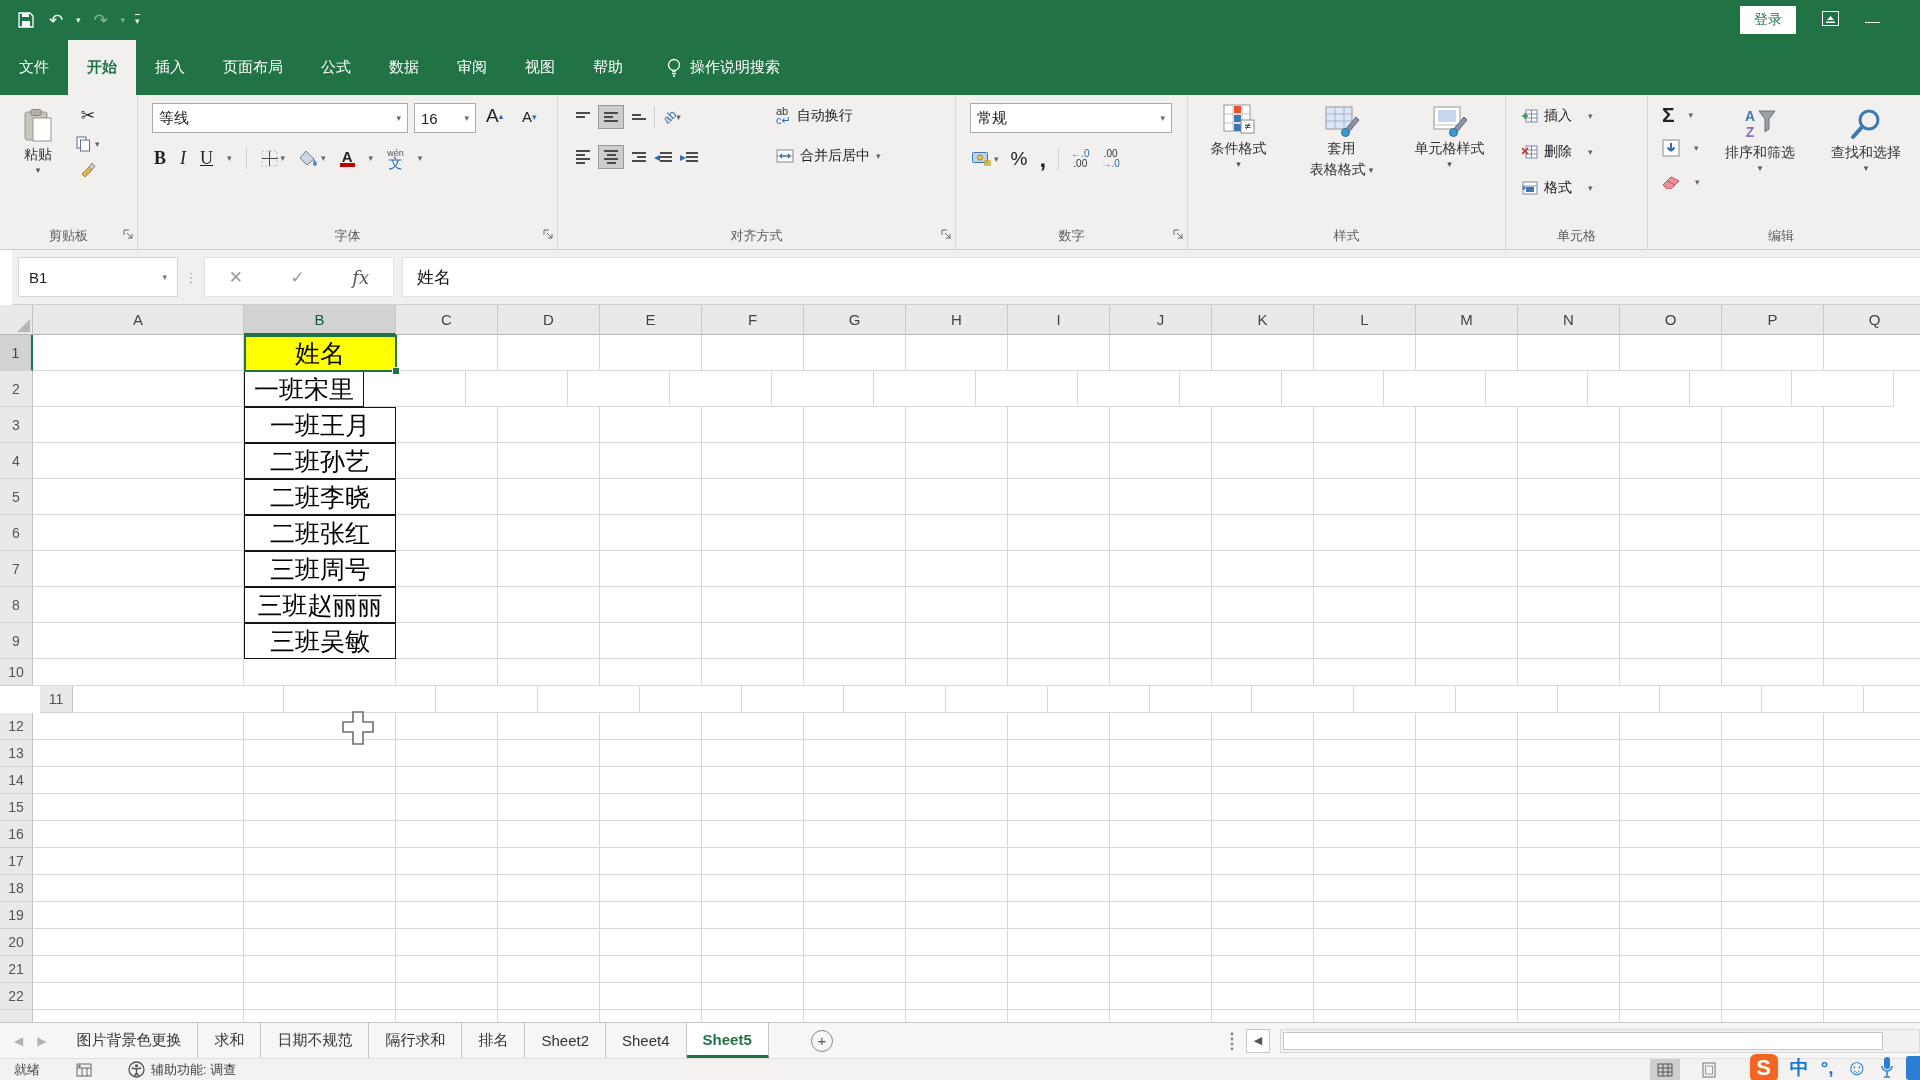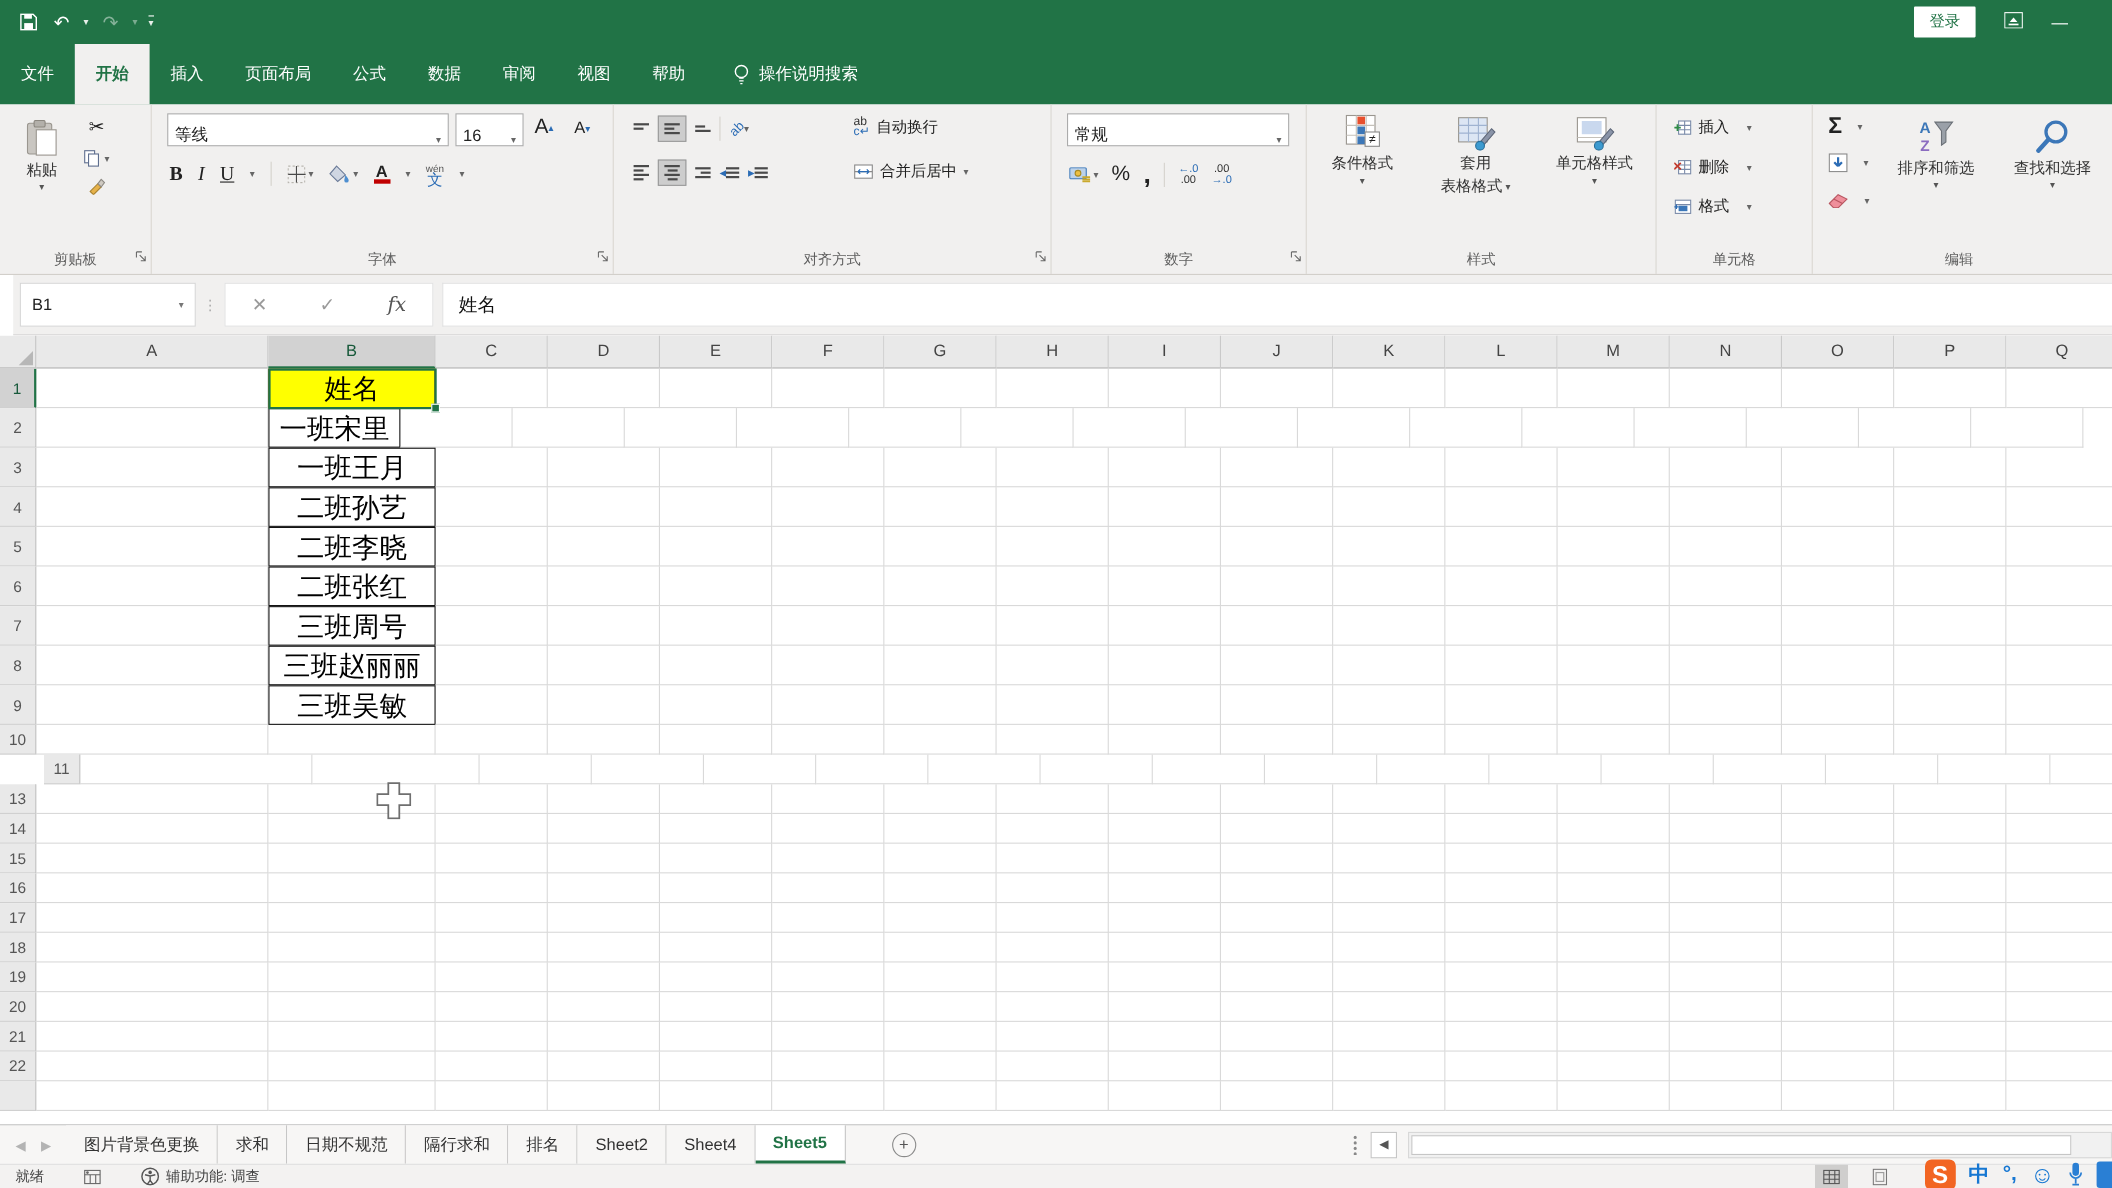--- a/index.html
+++ b/index.html
@@ -22,21 +22,21 @@
   .tabrow { position:absolute; left:0; top:40px; width:1920px; height:55px; background:#217346; display:flex; align-items:stretch; }
   .rtab { color:#fff; font-size:15px; padding:0 19px; display:flex; align-items:center; }
   .rtab.active { background:#f1f0ef; color:#217346; font-weight:bold; }
   .tellme { display:flex; align-items:center; gap:8px; color:#fff; font-size:15px; padding-left:24px; }
 
   
   .ribbon { position:absolute; left:0; top:95px; width:1920px; height:155px; background:#f1f0ef; border-bottom:1px solid #d2cfca; display:flex; }
   .rgroup { position:relative; height:100%; border-right:1px solid #dad7d2; flex-shrink:0; }
   .rg-label { position:absolute; left:0; right:0; bottom:4px; text-align:center; font-size:13px; color:#5e5e5e; }
   .launcher { position:absolute; right:3px; bottom:5px; }
-  .combo { background:#fff; border:1px solid #ababab; height:30px; display:flex; align-items:flex-end; font-size:15px; color:#222; padding:0 6px; }
+  .combo { background:#fff; border:1px solid #ababab; height:30px; display:flex; align-items:center; font-size:15px; color:#222; padding:0 6px; }
   .combo .cv { flex:1; }
   .combo .caret { color:#666; }
   .sbtn { display:flex; align-items:center; justify-content:center; color:#222; }
   .selbox { background:#cdcdcd; border:1px solid #9a9a9a; }
   .bigbtn { display:flex; flex-direction:column; align-items:center; justify-content:flex-start; padding-top:8px; font-size:14px; color:#333; gap:3px; }
   .bigbtn .bcaret { font-size:9px; color:#555; line-height:6px; }
   .alicon { display:inline-block; }
   .alicon i { display:block; background:#4a4a4a; height:2px; margin:2px 0; }
   .minirow { display:flex; align-items:center; gap:6px; font-size:14px; color:#222; }
   .dec2 { font-size:10px; line-height:10px; color:#333; text-align:center; }
@@ -698,20 +698,40 @@
           <div class="cell" style="width: 102px;"></div>
           <div class="cell" style="width: 102px;"></div>
           <div class="cell" style="width: 102px;"></div>
           <div class="cell" style="width: 102px;"></div>
           <div class="cell" style="width: 102px;"></div>
           <div class="cell" style="width: 102px;"></div>
           <div class="cell" style="width: 102px;"></div>
         </div>
         <div class="grid-row" style="height: 27px; padding-left: 40px;">
           <div class="row-num">11</div>
+          <div class="cell" style="width: 211px;"></div>
+          <div class="cell" style="width: 152px;"></div>
+          <div class="cell" style="width: 102px;"></div>
+          <div class="cell" style="width: 102px;"></div>
+          <div class="cell" style="width: 102px;"></div>
+          <div class="cell" style="width: 102px;"></div>
+          <div class="cell" style="width: 102px;"></div>
+          <div class="cell" style="width: 102px;"></div>
+          <div class="cell" style="width: 102px;"></div>
+          <div class="cell" style="width: 102px;"></div>
+          <div class="cell" style="width: 102px;"></div>
+          <div class="cell" style="width: 102px;"></div>
+          <div class="cell" style="width: 102px;"></div>
+          <div class="cell" style="width: 102px;"></div>
+          <div class="cell" style="width: 102px;"></div>
+          <div class="cell" style="width: 102px;"></div>
+          <div class="cell" style="width: 102px;"></div>
+        </div>
+        <div class="grid-row" style="height: 27px;">
+          <div class="row-num">12</div>
           <div class="cell" style="width: 211px;"></div>
           <div class="cell" style="width: 152px;"></div>
           <div class="cell" style="width: 102px;"></div>
           <div class="cell" style="width: 102px;"></div>
           <div class="cell" style="width: 102px;"></div>
           <div class="cell" style="width: 102px;"></div>
           <div class="cell" style="width: 102px;"></div>
           <div class="cell" style="width: 102px;"></div>
           <div class="cell" style="width: 102px;"></div>
           <div class="cell" style="width: 102px;"></div>

